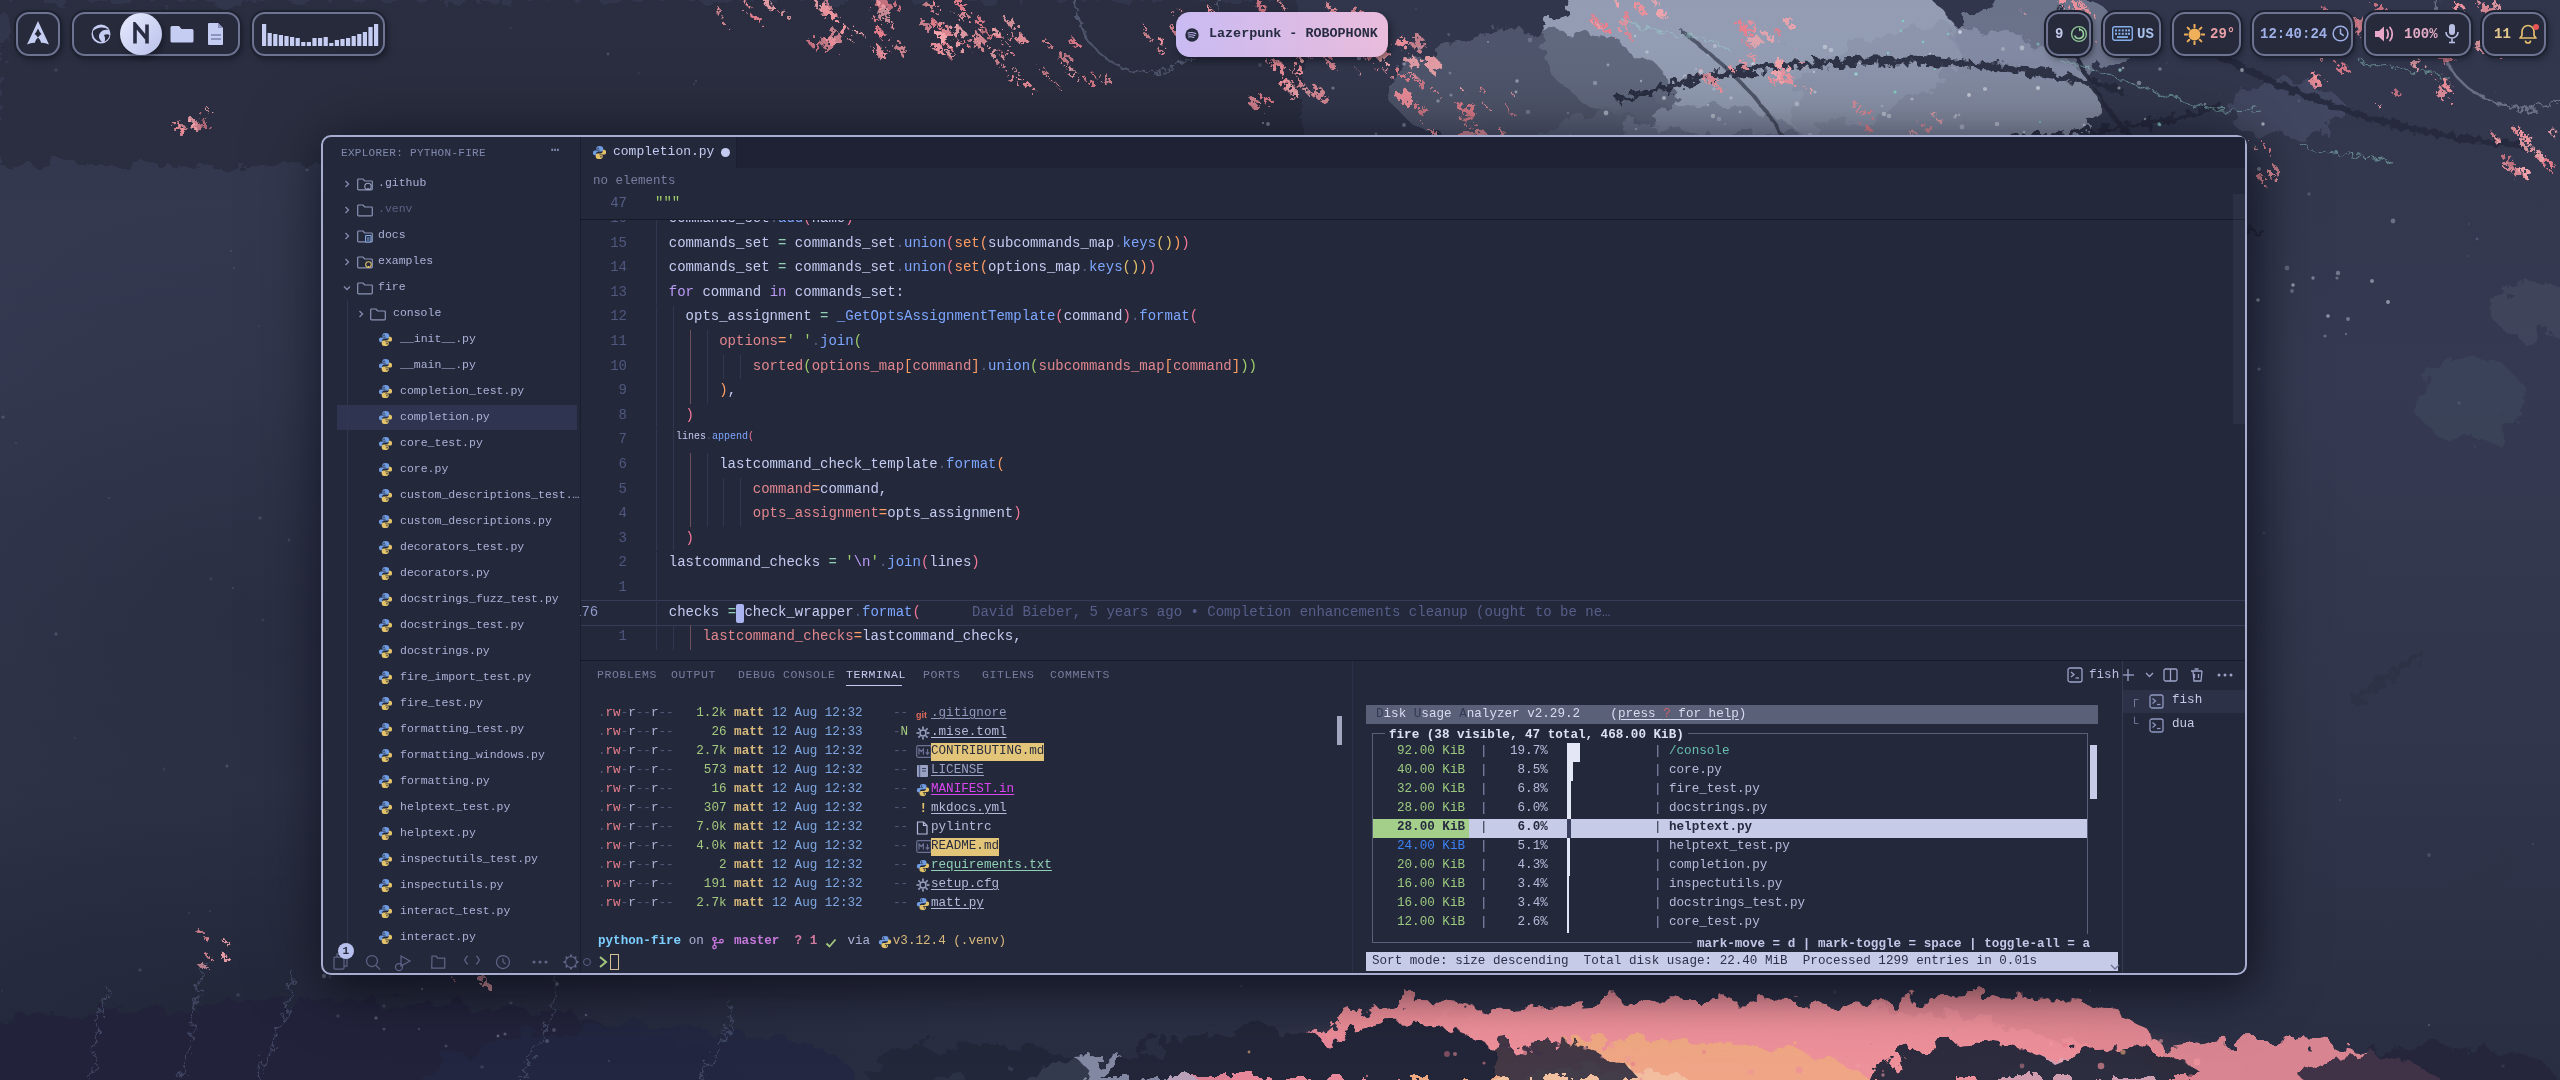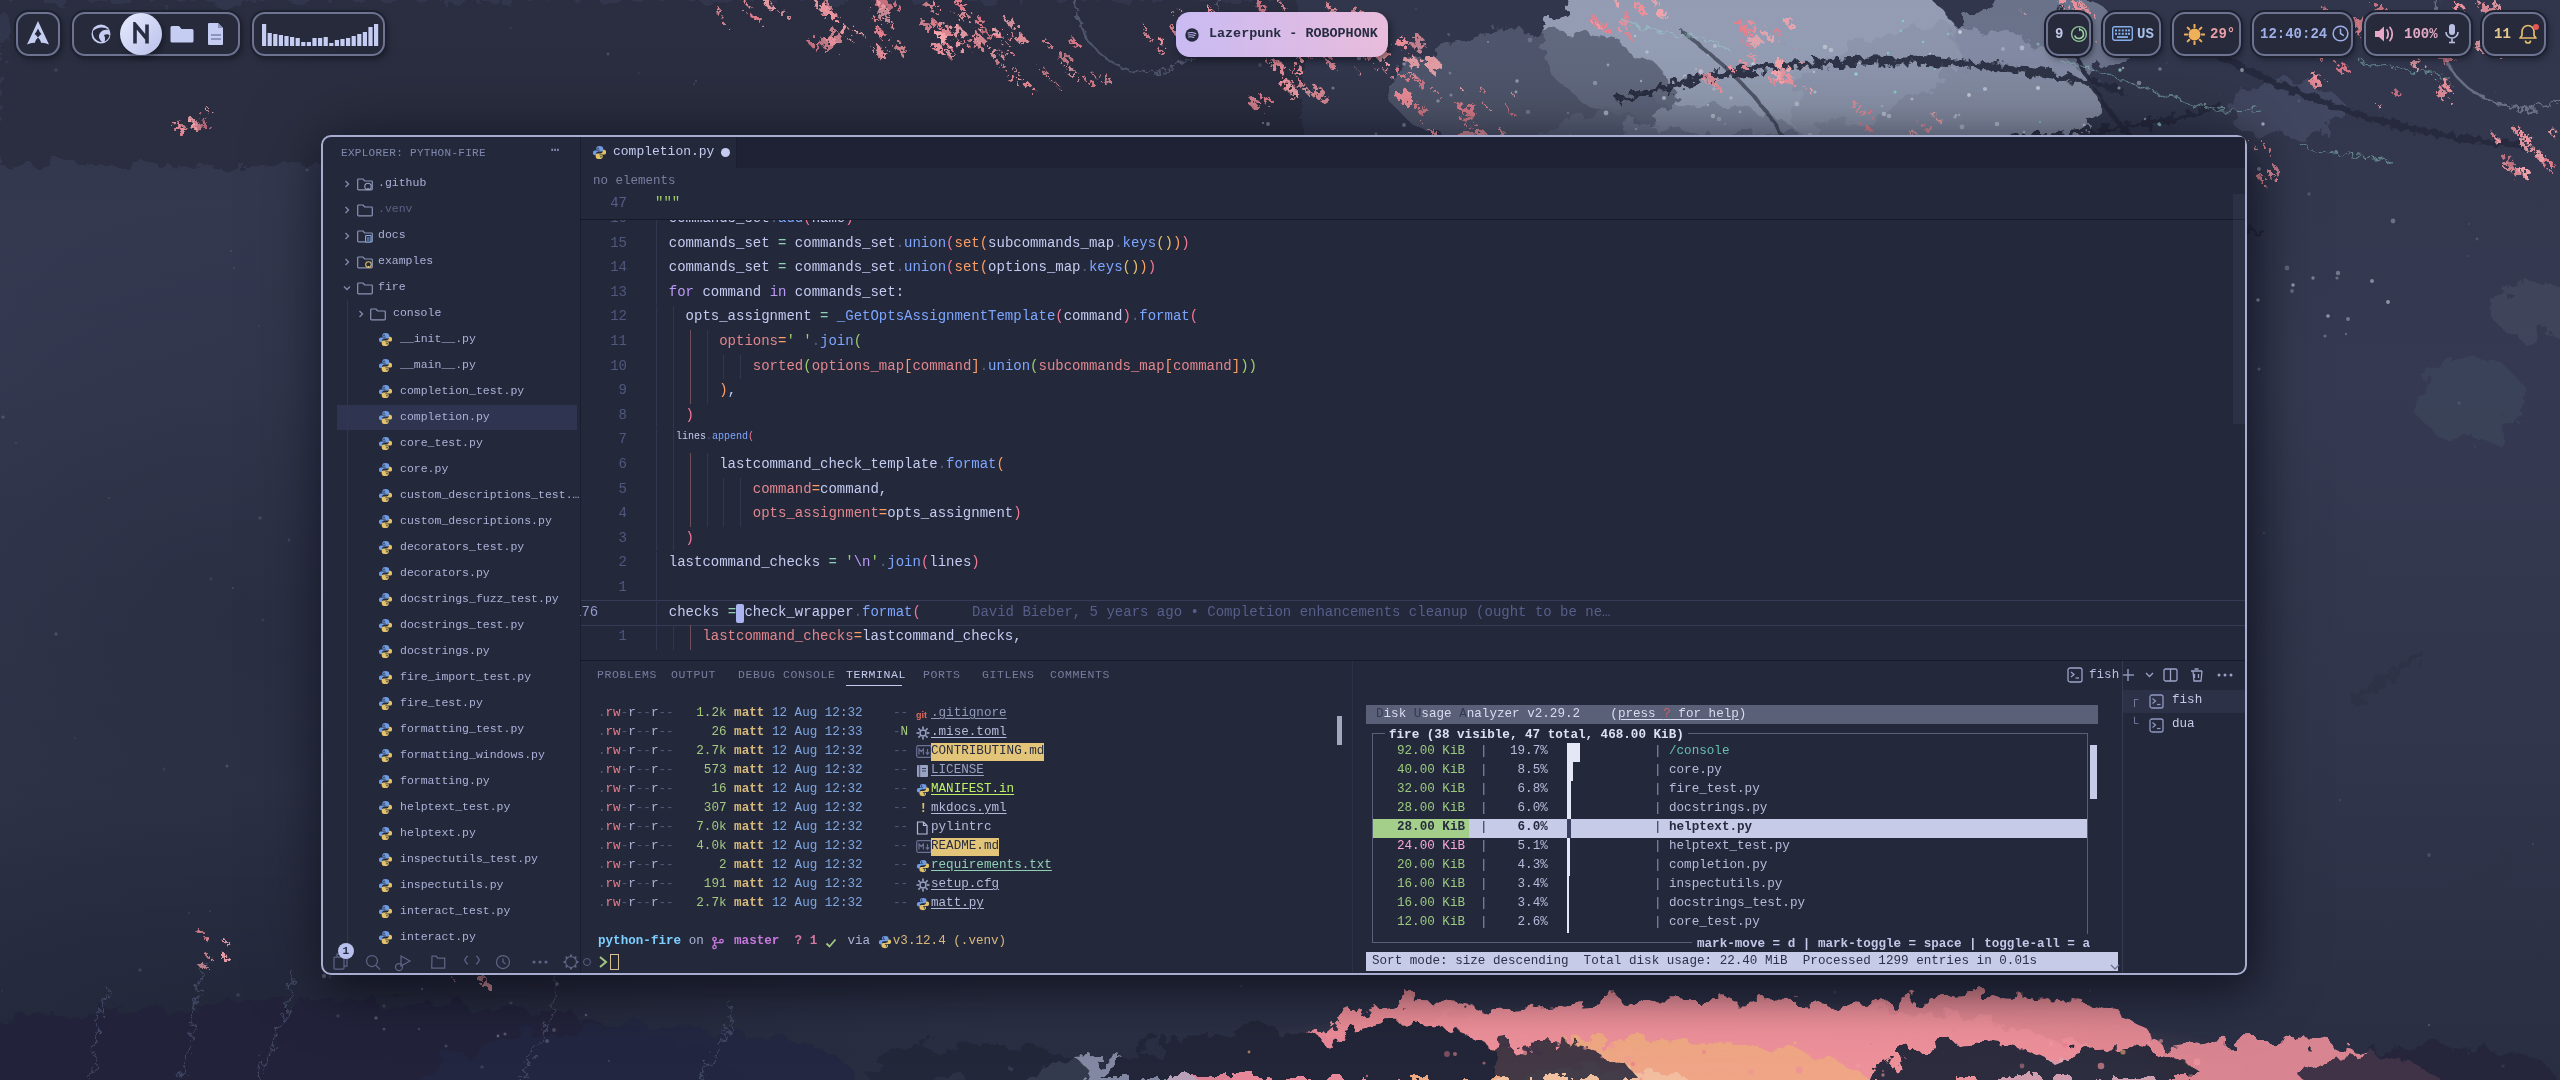--- a/index.html
+++ b/index.html
@@ -1263,21 +1263,21 @@
         <line x1="6" y1="4.5" x2="10" y2="4.5" stroke="#3a4060" stroke-width="1"></line>
         <line x1="6" y1="7" x2="10" y2="7" stroke="#3a4060" stroke-width="1"></line>
       </svg>
 <div class="r" style="left:608px;top:626px;font-size:12.6px;color:#9aa3c4;text-decoration:underline;text-underline-offset:2px;">LICENSE</div>
 <div class="r" style="left:275px;top:645px;font-size:12.6px"><span class="tgray">.</span><span class="tred">rw</span><span class="tgray">-</span><span class="tfg">r</span><span class="tgray">--</span><span class="tfg">r</span><span class="tgray">--</span>&nbsp;&nbsp;&nbsp;&nbsp;&nbsp;<span class="tgreen">16</span>&nbsp;<span class="tyellow"><b>matt</b></span>&nbsp;<span class="tblue">12&nbsp;Aug&nbsp;12:32</span></div>
 <div class="r" style="left:570px;top:645px;font-size:12.6px"><span class="tgray">--</span></div>
 <svg class="abs" style="left:592.52px;top:646px" width="14" height="14" viewBox="0 0 16 16">
         <path d="M8 1 c-2.2 0 -3.4 0.9 -3.4 2.6 V5 h3.5 v0.8 H3 C1.6 5.8 1 6.9 1 8.3 c0 1.5 0.7 2.6 2.1 2.6 h1.4 V9.3 c0 -1.3 1.1 -2.3 2.4 -2.3 h3.2 c1.1 0 1.9 -0.9 1.9 -2 V3.6 C12 2 10.8 1 8 1 Z M6.4 2.6 a0.8 0.8 0 1 1 0 1.6 a0.8 0.8 0 0 1 0 -1.6 Z" fill="#6f9be0"></path>
         <path d="M8 15 c2.2 0 3.4 -0.9 3.4 -2.6 V11 H7.9 v-0.8 H13 c1.4 0 2 -1.1 2 -2.5 c0 -1.5 -0.7 -2.6 -2.1 -2.6 h-1.4 v1.6 c0 1.3 -1.1 2.3 -2.4 2.3 H5.9 c-1.1 0 -1.9 0.9 -1.9 2 v1.4 C4 14 5.2 15 8 15 Z M9.6 13.4 a0.8 0.8 0 1 1 0 -1.6 a0.8 0.8 0 0 1 0 1.6 Z" fill="#e3c36a"></path>
       </svg>
-<div class="r" style="left:608px;top:645px;font-size:12.6px;color:#bef264;text-decoration:underline;text-underline-offset:2px;">MANIFEST.in</div>
+<div class="r" style="left:608px;top:645px;font-size:12.6px;color:#d946ef;text-decoration:underline;text-underline-offset:2px;">MANIFEST.in</div>
 <div class="r" style="left:275px;top:664px;font-size:12.6px"><span class="tgray">.</span><span class="tred">rw</span><span class="tgray">-</span><span class="tfg">r</span><span class="tgray">--</span><span class="tfg">r</span><span class="tgray">--</span>&nbsp;&nbsp;&nbsp;&nbsp;<span class="tgreen">307</span>&nbsp;<span class="tyellow"><b>matt</b></span>&nbsp;<span class="tblue">12&nbsp;Aug&nbsp;12:32</span></div>
 <div class="r" style="left:570px;top:664px;font-size:12.6px"><span class="tgray">--</span></div>
 <div class="r" style="left:596.52px;top:665px;font-size:12.6px;font-weight:700;color:#e0c06a">!</div>
 <div class="r" style="left:608px;top:664px;font-size:12.6px;color:#b4bbda;text-decoration:underline;text-underline-offset:2px;">mkdocs.yml</div>
 <div class="r" style="left:275px;top:683px;font-size:12.6px"><span class="tgray">.</span><span class="tred">rw</span><span class="tgray">-</span><span class="tfg">r</span><span class="tgray">--</span><span class="tfg">r</span><span class="tgray">--</span>&nbsp;&nbsp;&nbsp;<span class="tgreen">7.0k</span>&nbsp;<span class="tyellow"><b>matt</b></span>&nbsp;<span class="tblue">12&nbsp;Aug&nbsp;12:32</span></div>
 <div class="r" style="left:570px;top:683px;font-size:12.6px"><span class="tgray">--</span></div>
 <svg class="abs" style="left:592.52px;top:684px" width="12" height="14" viewBox="0 0 12 14">
         <path d="M1.5 1 h6 l3.5 3.5 V13 h-9.5 Z" fill="none" stroke="#b4bbda" stroke-width="1.2"></path>
         <path d="M7.5 1 V4.5 H11" fill="none" stroke="#b4bbda" stroke-width="1.2"></path>
       </svg>
@@ -1372,21 +1372,21 @@
 <div class="r" style="left:1331px;top:664px;font-size:12.6px;color:#8a93b8">|</div>
 <div class="r" style="left:1346px;top:664px;font-size:12.6px;color:#b4bbda">docstrings.py</div>
 <div class="abs" style="left:1050px;top:682px;width:714px;height:19px;background:#c6cbe8"></div>
 <div class="abs" style="left:1050px;top:682px;width:96px;height:19px;background:#a3cf8a"></div>
 <div class="r" style="left:1074px;top:683px;font-size:12.6px;font-weight:700;color:#262b3f">28.00&nbsp;KiB</div>
 <div class="r" style="left:1157px;top:683px;font-size:12.6px;color:#262b3f">|</div>
 <div class="r" style="left:1187px;top:683px;font-size:12.6px;font-weight:700;color:#262b3f">&nbsp;6.0%</div>
 <div class="abs" style="left:1244px;top:682px;width:4px;height:19px;background:#3a4060"></div>
 <div class="r" style="left:1331px;top:683px;font-size:12.6px;color:#262b3f">|</div>
 <div class="r" style="left:1346px;top:683px;font-size:12.6px;font-weight:700;color:#262b3f">helptext.py</div>
-<div class="r" style="left:1074px;top:702px;font-size:12.6px;color:#f9a8d4">24.00&nbsp;KiB</div>
+<div class="r" style="left:1074px;top:702px;font-size:12.6px;color:#3b82f6">24.00&nbsp;KiB</div>
 <div class="r" style="left:1157px;top:702px;font-size:12.6px;color:#8a93b8">|</div>
 <div class="r" style="left:1187px;top:702px;font-size:12.6px;color:#b4bbda">&nbsp;5.1%</div>
 <div class="abs" style="left:1244px;top:701px;width:3px;height:19px;background:#e4e8f6"></div>
 <div class="r" style="left:1331px;top:702px;font-size:12.6px;color:#8a93b8">|</div>
 <div class="r" style="left:1346px;top:702px;font-size:12.6px;color:#b4bbda">helptext_test.py</div>
 <div class="r" style="left:1074px;top:721px;font-size:12.6px;color:#9ac97e">20.00&nbsp;KiB</div>
 <div class="r" style="left:1157px;top:721px;font-size:12.6px;color:#8a93b8">|</div>
 <div class="r" style="left:1187px;top:721px;font-size:12.6px;color:#b4bbda">&nbsp;4.3%</div>
 <div class="abs" style="left:1244px;top:720px;width:3px;height:19px;background:#e4e8f6"></div>
 <div class="r" style="left:1331px;top:721px;font-size:12.6px;color:#8a93b8">|</div>

